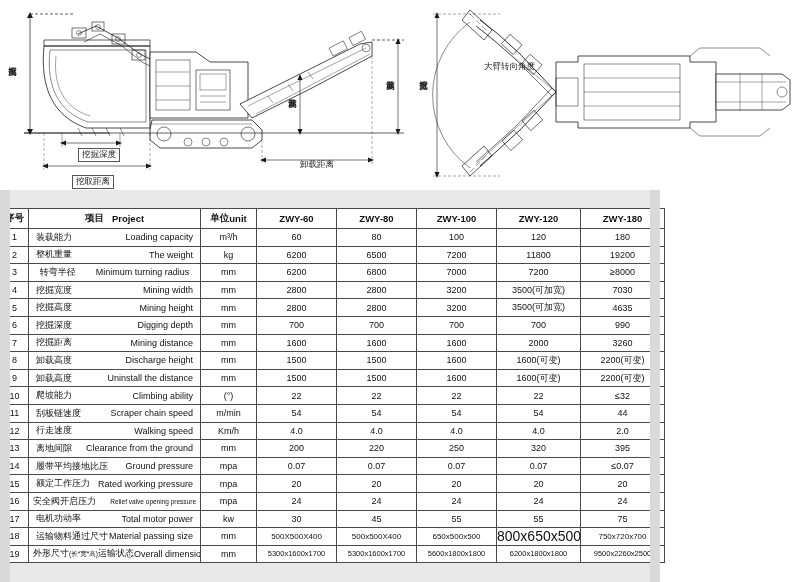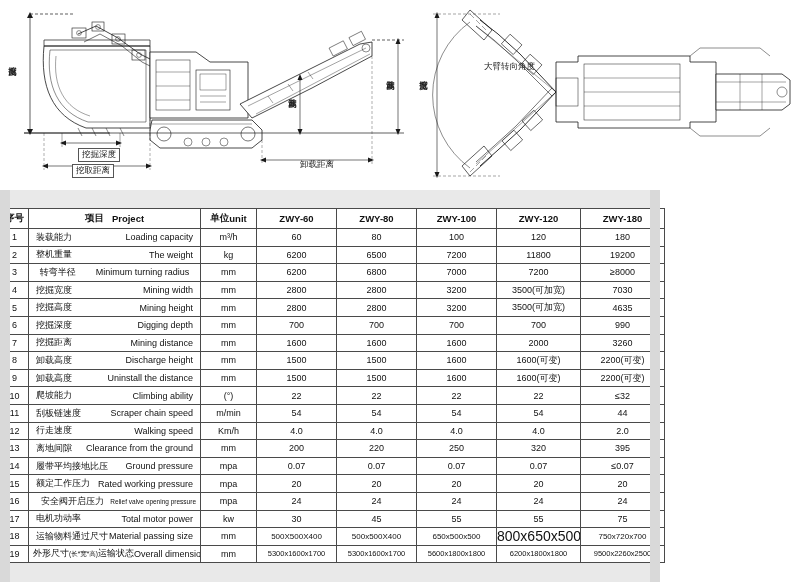--- a/index.html
+++ b/index.html
@@ -250,21 +250,21 @@
         <line x1="740" y1="74" x2="740" y2="110" stroke-width="0.4"></line>
         <line x1="762" y1="74" x2="762" y2="110" stroke-width="0.4"></line>
         <circle cx="782" cy="92" r="5" stroke-width="0.5"></circle>
         <path d="M690,56 L700,48 L760,48 L770,56" stroke-width="0.5"></path>
         <path d="M690,128 L700,136 L760,136 L770,128" stroke-width="0.5"></path>
       </g>
     </svg>
 
     <div class="dlabel vert" style="left:8px; top:48px;">挖掘高度</div>
     <div class="dlabel boxed" style="left:78px; top:136px;">挖掘深度</div>
-    <div class="dlabel boxed" style="left:72px; top:152px;">挖取距离</div>
+    <div class="dlabel boxed" style="left:72px; top:163px;">挖取距离</div>
     <div class="dlabel vert" style="left:288px; top:80px;">卸载高度</div>
     <div class="dlabel vert" style="left:386px; top:62px;">卸载高度</div>
     <div class="dlabel" style="left:300px; top:148px;">卸载距离</div>
     <div class="dlabel vert" style="left:419px; top:62px;">挖掘宽度</div>
     <div class="dlabel" style="left:484px; top:50px;">大臂转向角度</div>
   </div>
 
   <div class="table-wrap">
     <div class="stripe-left"></div>
     <div class="stripe-right"></div>
@@ -540,21 +540,21 @@
           <td>20</td>
           <td>20</td>
           <td>20</td>
           <td>20</td>
           <td>20</td>
         </tr>
 
         <tr>
           <td>16</td>
           <td>
-              <div class="proj-cell" style="padding:0 4px;margin-left:8px;">
+              <div class="proj-cell" style="padding:0 4px;">
                 <span class="proj-cn">安全阀开启压力</span>
                 <span class="proj-en tiny">Relief valve opening pressure</span>
               </div>
             </td>
           <td>mpa</td>
           <td>24</td>
           <td>24</td>
           <td>24</td>
           <td>24</td>
           <td>24</td>

